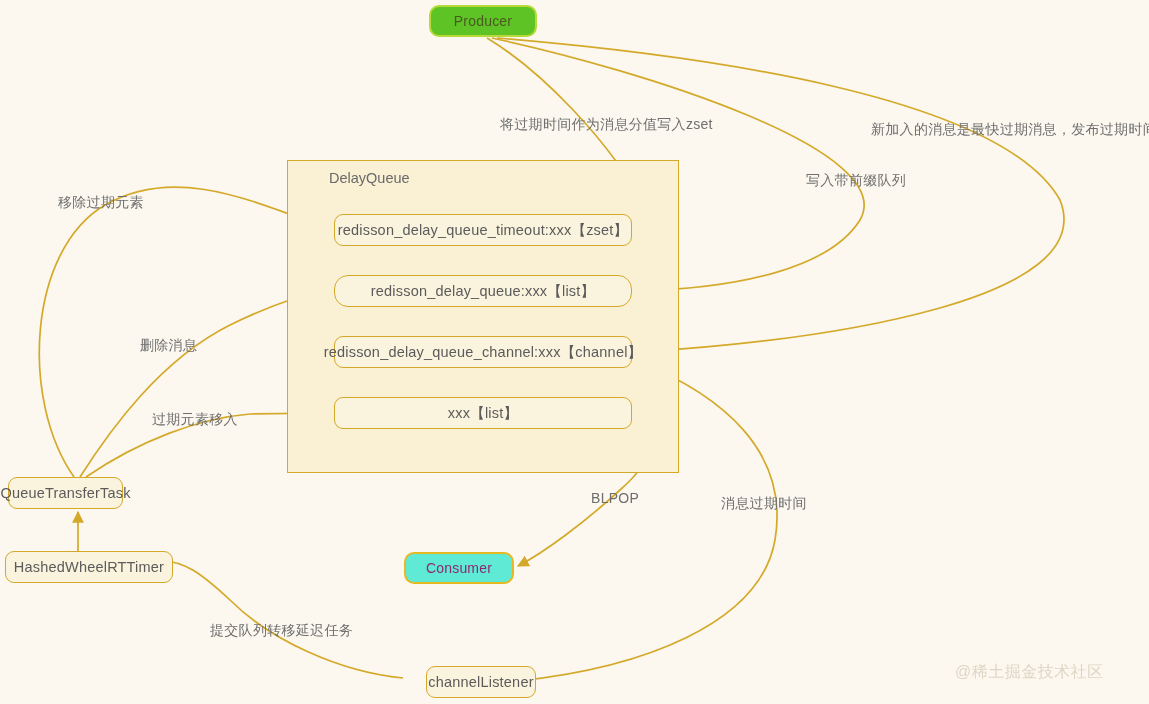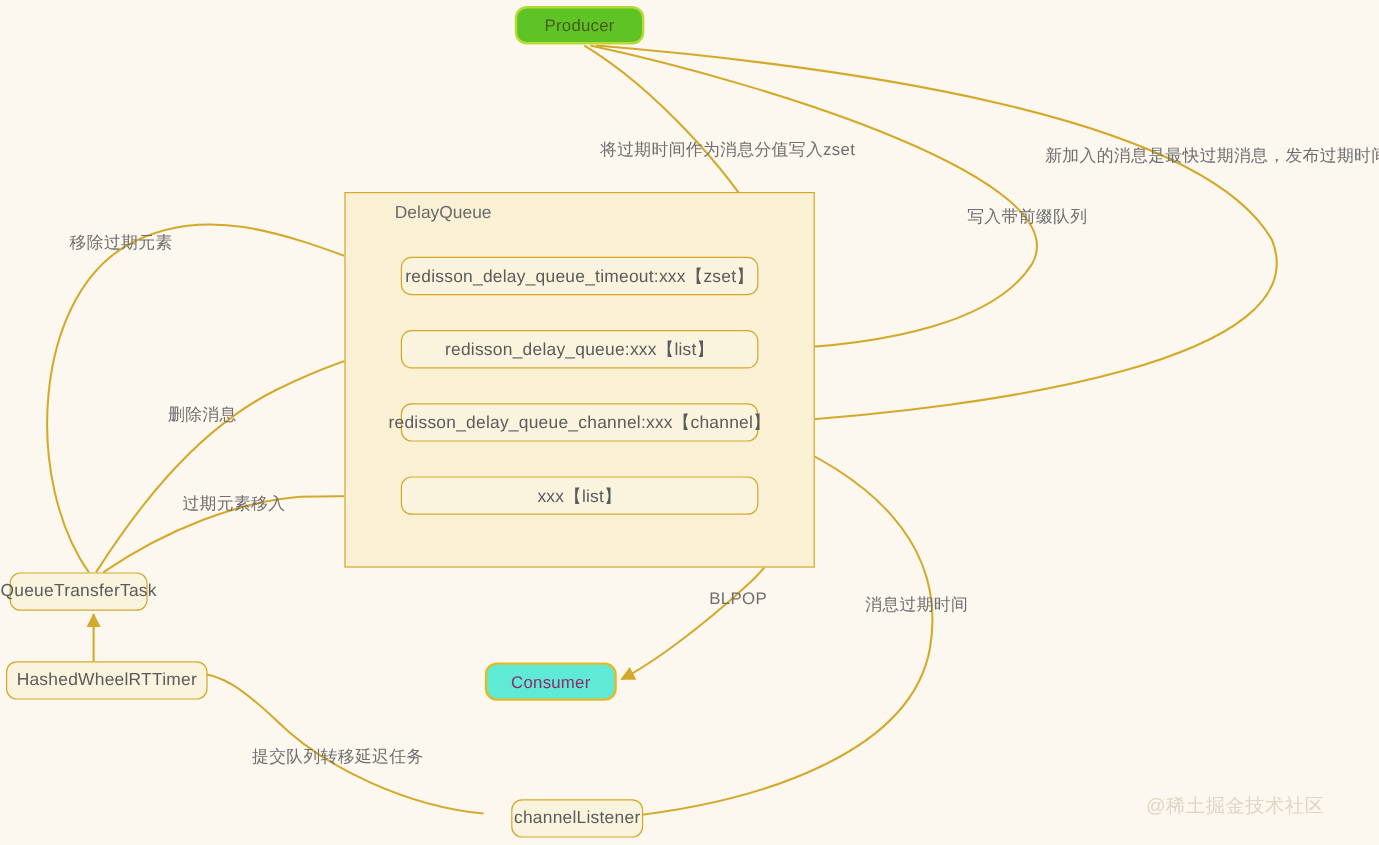--- a/index.html
+++ b/index.html
@@ -128,21 +128,21 @@
   <div class="group-title" style="left:287px; top:170px; width:392px; margin-left:42px;">DelayQueue</div>
 
   <div class="node producer" style="left:429px; top:5px; width:108px; height:32px;">
     <span>Producer</span>
   </div>
 
   <div class="node inner-node" style="left:334px; top:214px; width:298px; height:32px;">
     <span>redisson_delay_queue_timeout:xxx【zset】</span>
   </div>
 
-  <div class="node inner-node" style="left:334px; top:275px; width:298px; height:32px;">
+  <div class="node inner-node" style="left:334px; top:275px; width:298px; height:32px;border-radius:14px;">
     <span>redisson_delay_queue:xxx【list】</span>
   </div>
 
   <div class="node inner-node" style="left:334px; top:336px; width:298px; height:32px;">
     <span>redisson_delay_queue_channel:xxx【channel】</span>
   </div>
 
   <div class="node inner-node" style="left:334px; top:397px; width:298px; height:32px;">
     <span>xxx【list】</span>
   </div>

